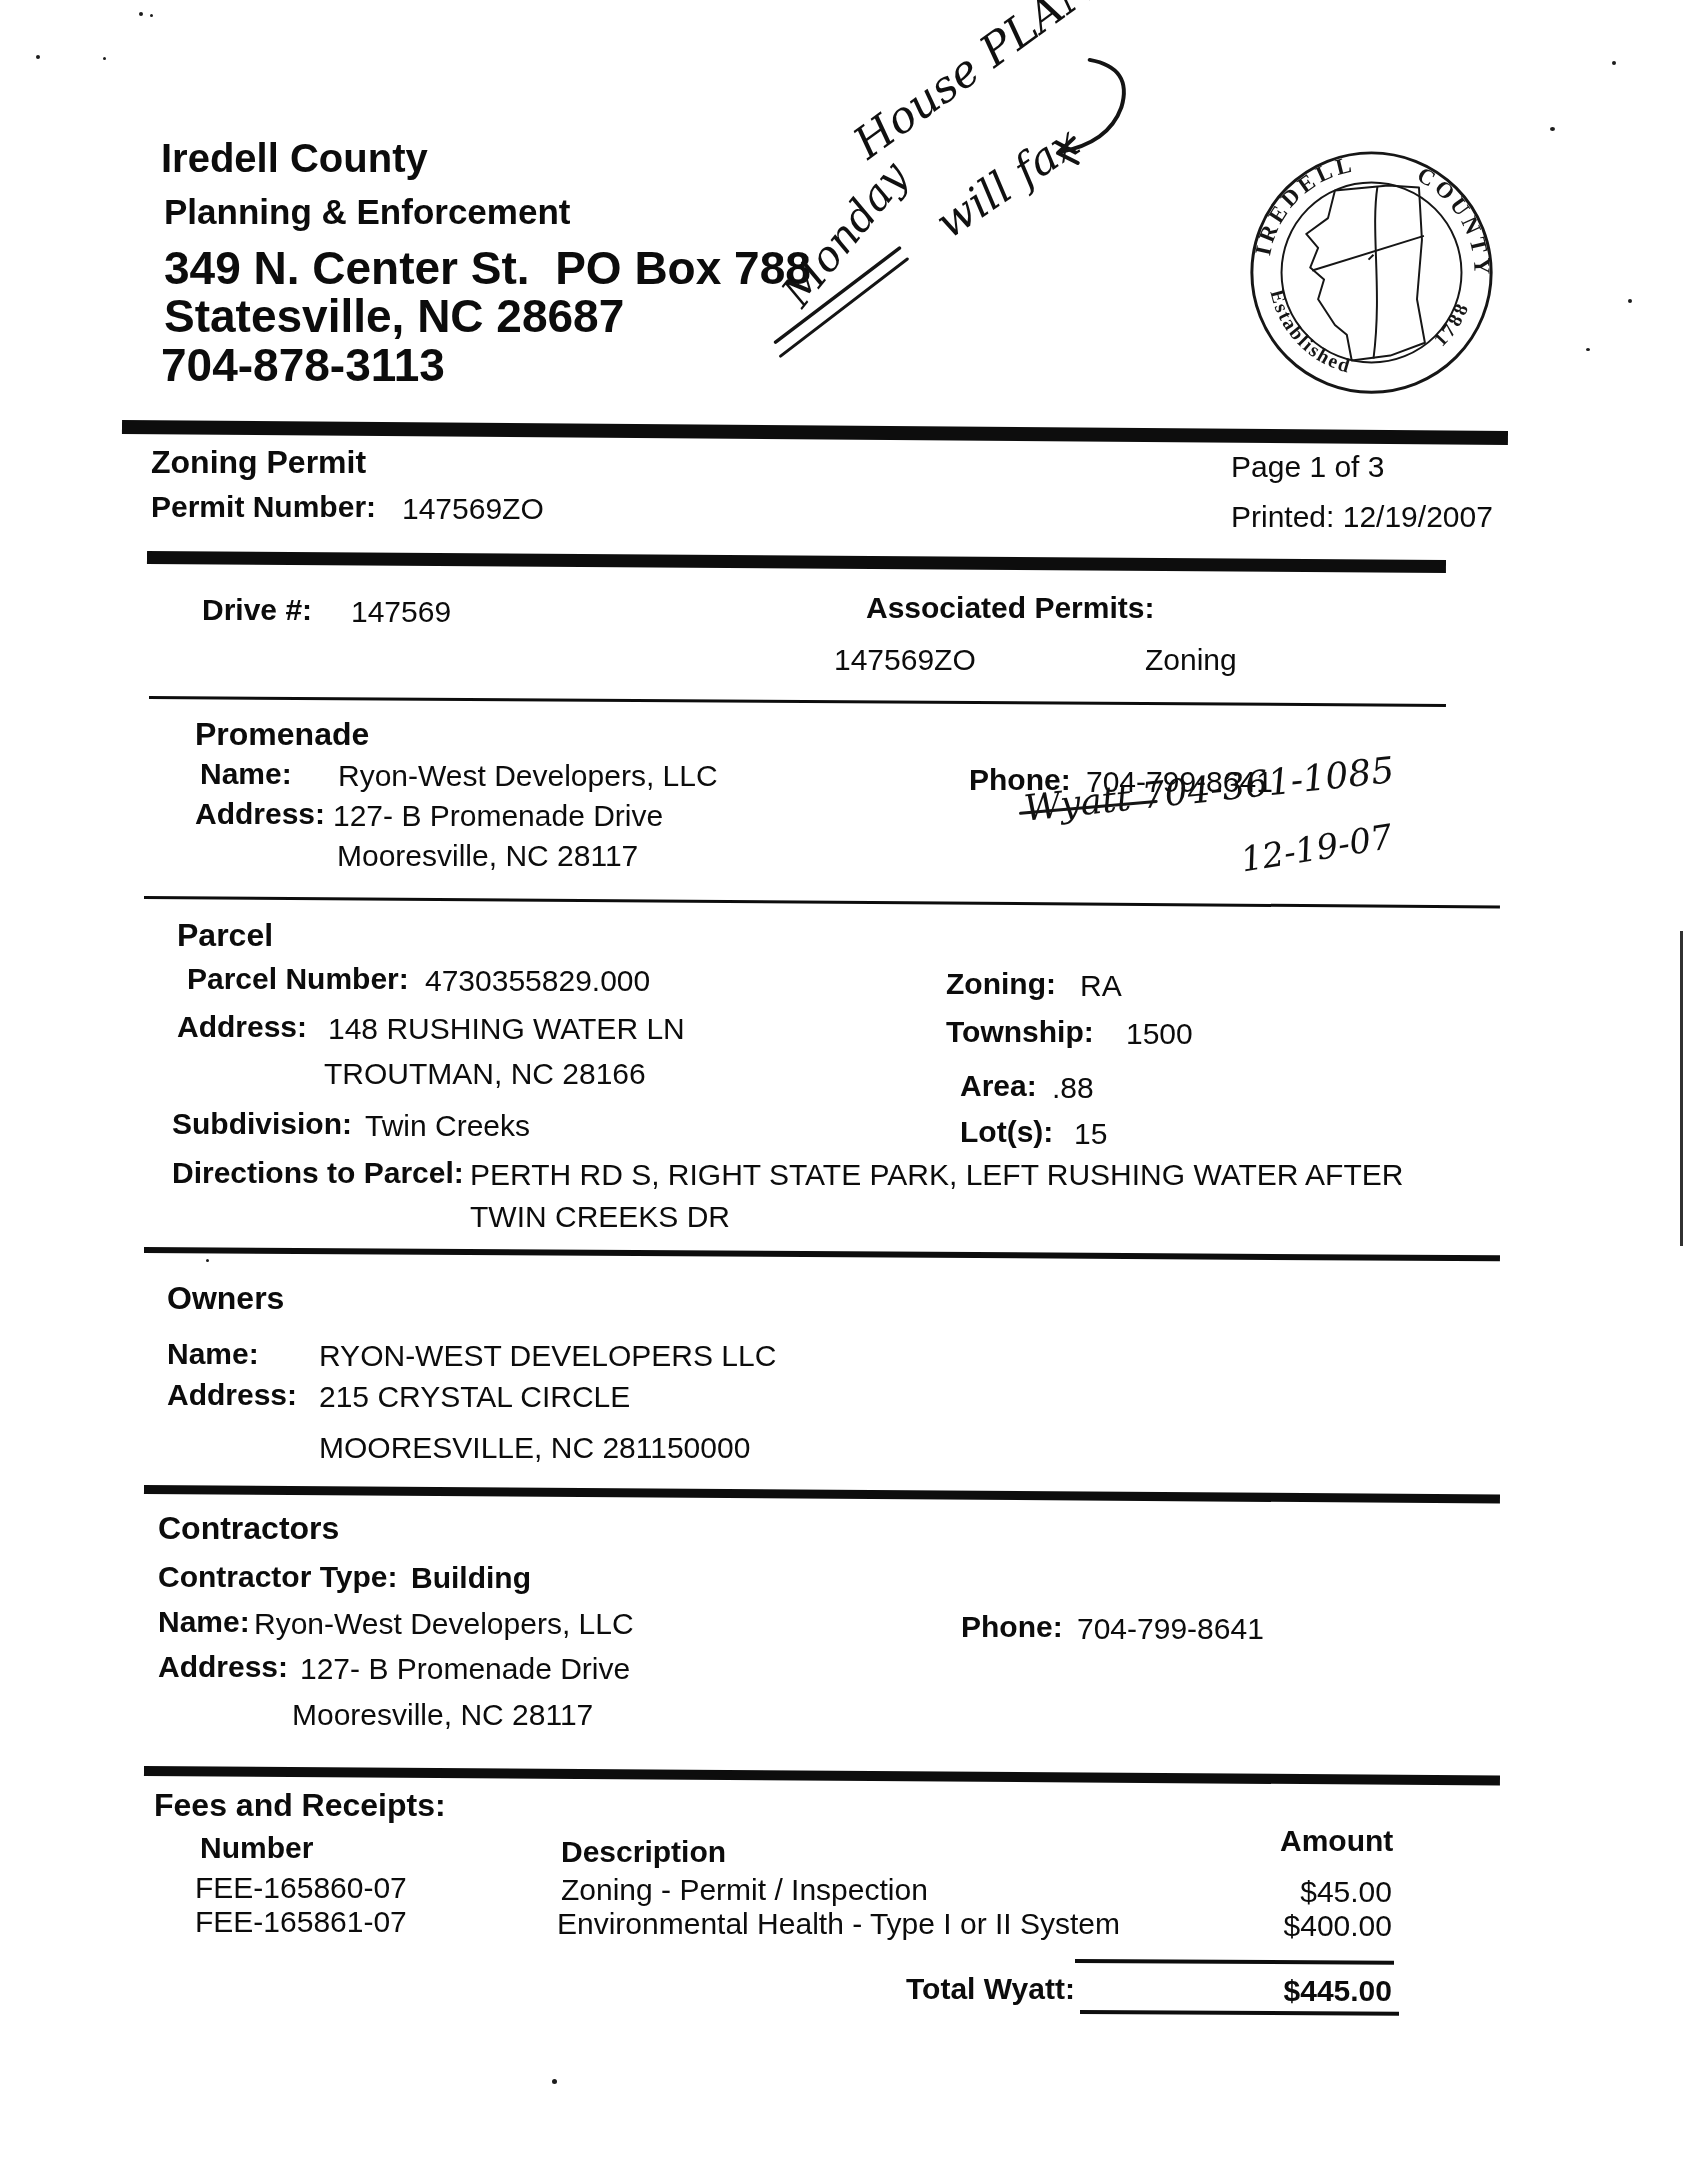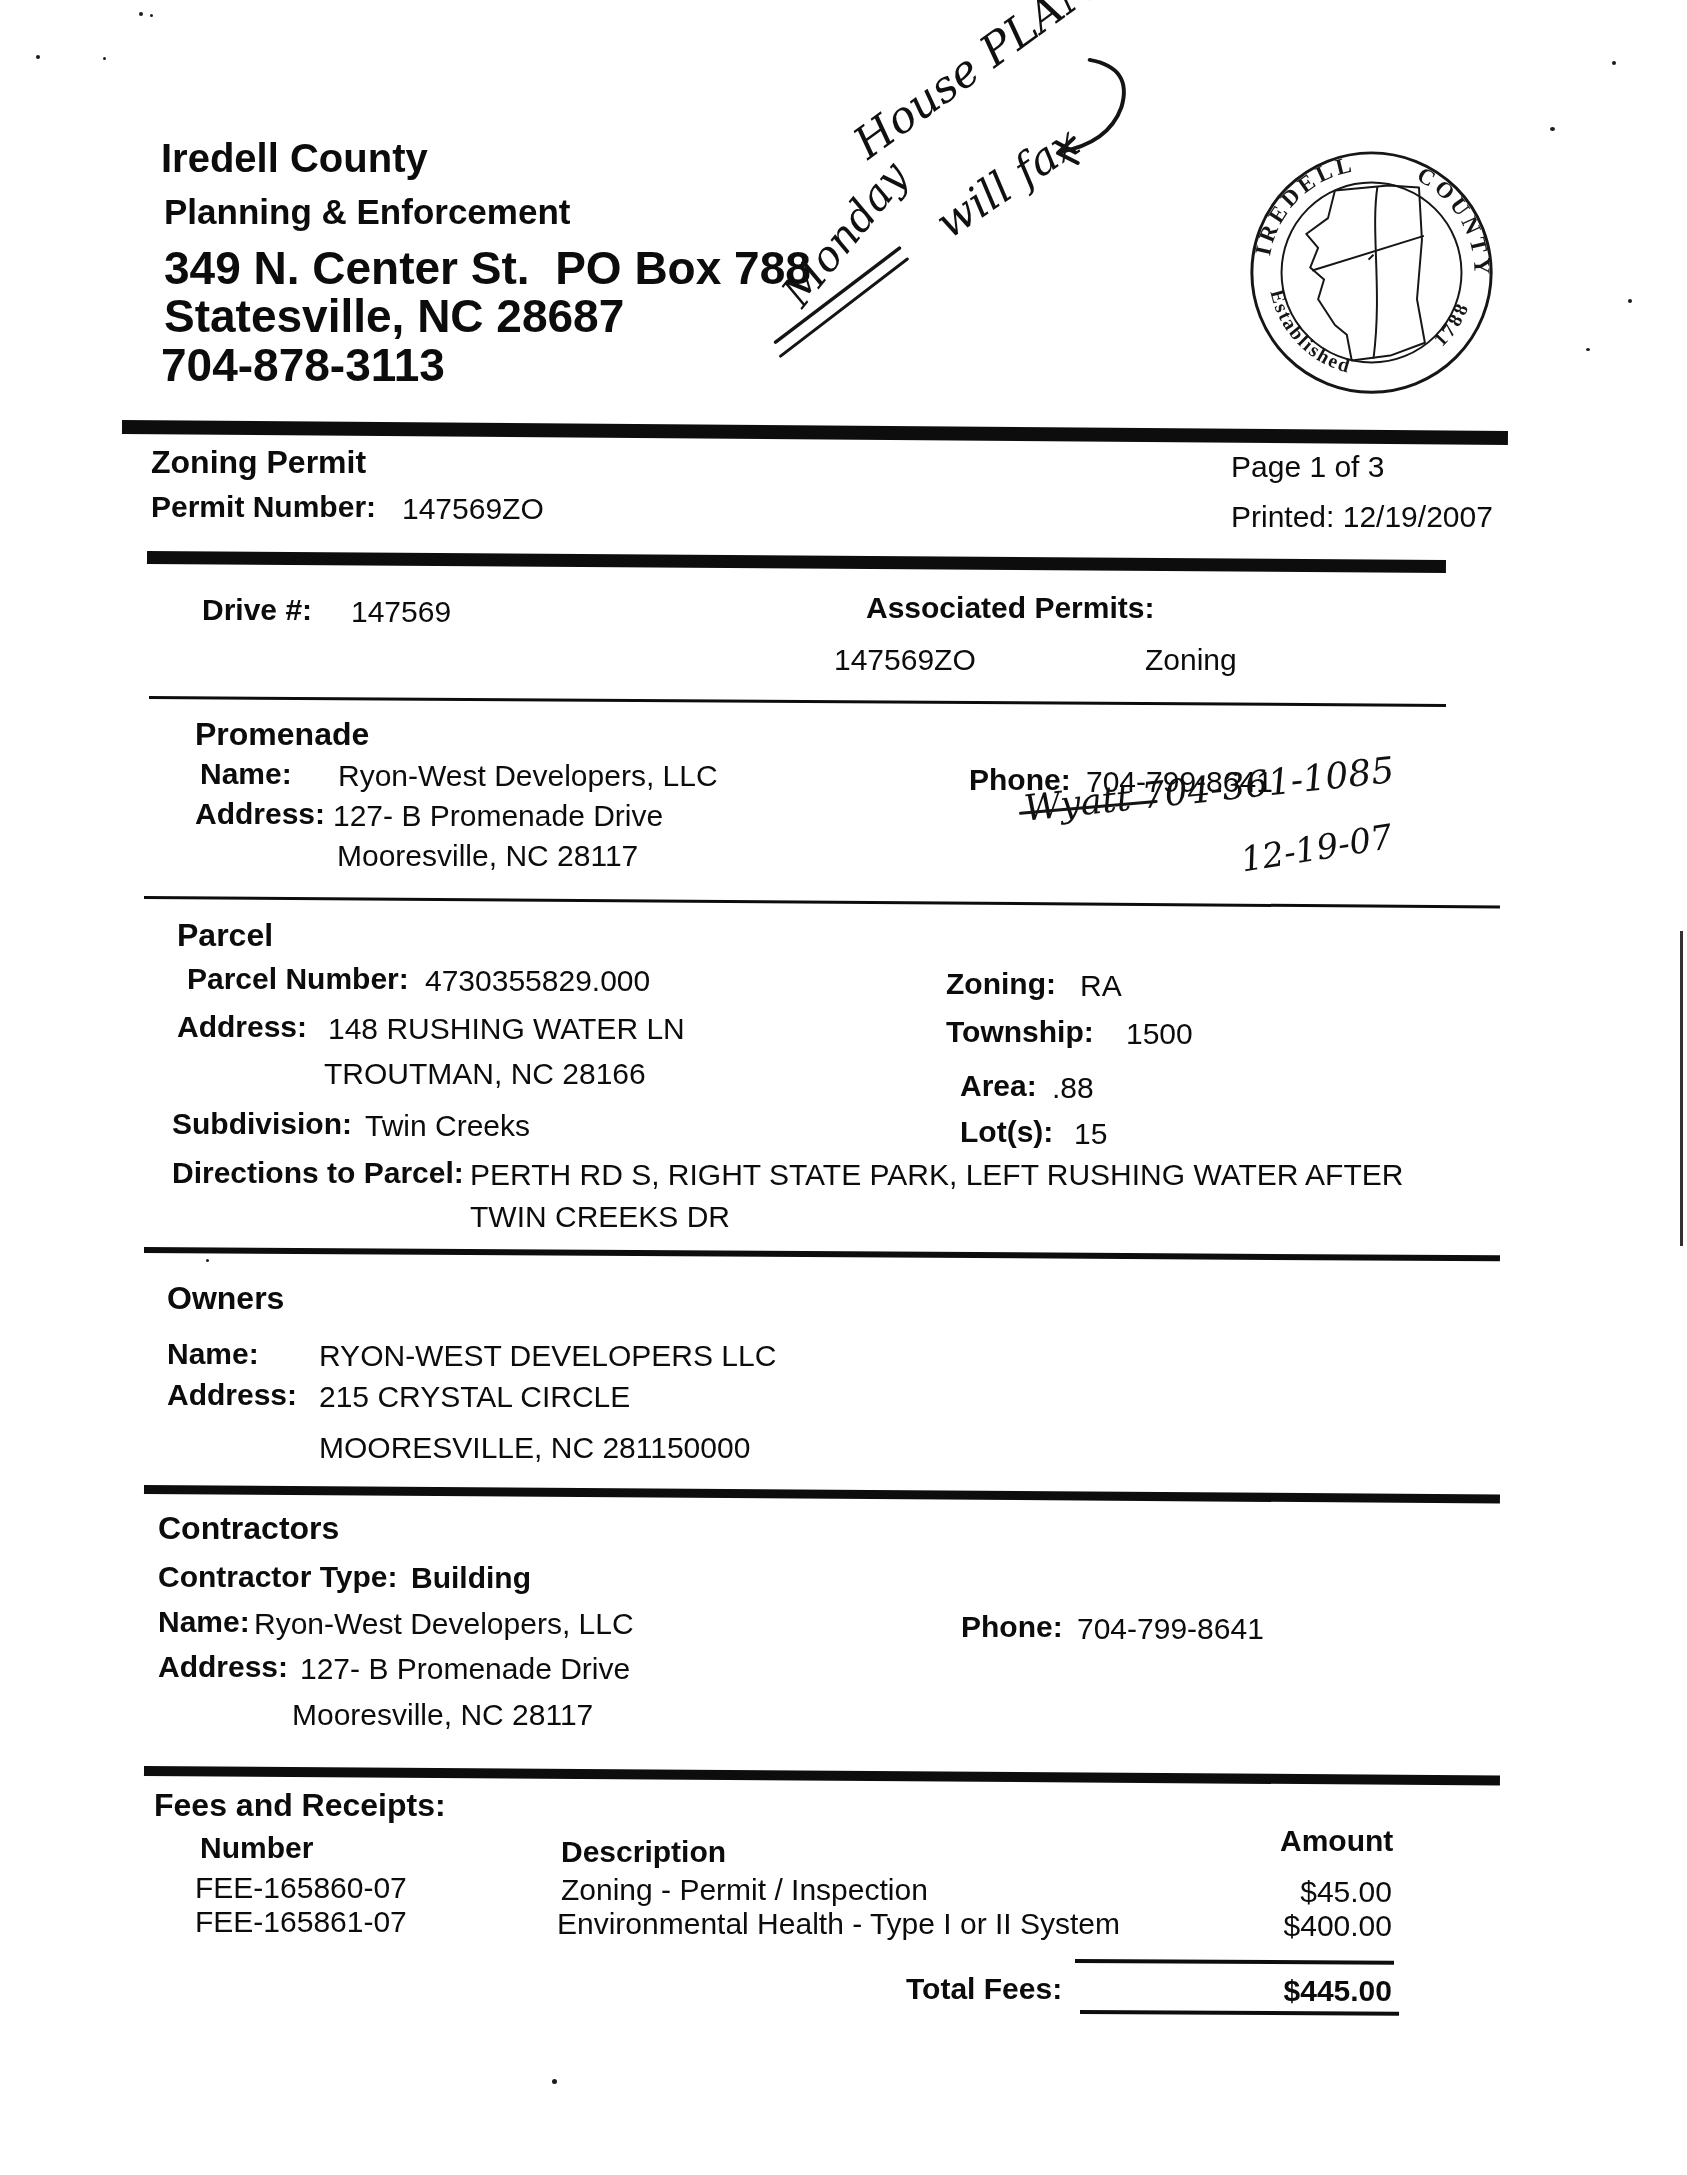--- a/index.html
+++ b/index.html
@@ -136,21 +136,21 @@
 
 <span class="t" style="left:195px;top:1872px">FEE-165860-07</span>
 <span class="t" style="left:561px;top:1874px">Zoning - Permit / Inspection</span>
 <span class="t tr" style="right:295px;top:1876px">$45.00</span>
 
 <span class="t" style="left:195px;top:1906px">FEE-165861-07</span>
 <span class="t" style="left:557px;top:1908px">Environmental Health - Type I or II System</span>
 <span class="t tr" style="right:295px;top:1910px">$400.00</span>
 
 <div class="rule" style="left:1075px;top:1959px;width:319px;height:4px;transform:rotate(0.3deg)"></div>
-<span class="t b" style="left:906px;top:1973px">Total Fees:</span>
+<span class="t b" style="left:906px;top:1973px">Total Wyatt:</span>
 <span class="t b tr" style="right:295px;top:1975px">$445.00</span>
 <div class="rule" style="left:1080px;top:2010px;width:319px;height:4px;transform:rotate(0.3deg)"></div>
 
 <div>
   <div class="dot" style="left:139px;top:12px;width:4px;height:4px"></div>
   <div class="dot" style="left:150px;top:14px;width:3px;height:3px"></div>
   <div class="dot" style="left:36px;top:55px;width:4px;height:4px"></div>
   <div class="dot" style="left:103px;top:57px;width:3px;height:3px"></div>
   <div class="dot" style="left:1612px;top:61px;width:4px;height:4px"></div>
   <div class="dot" style="left:1550px;top:127px;width:5px;height:4px"></div>

